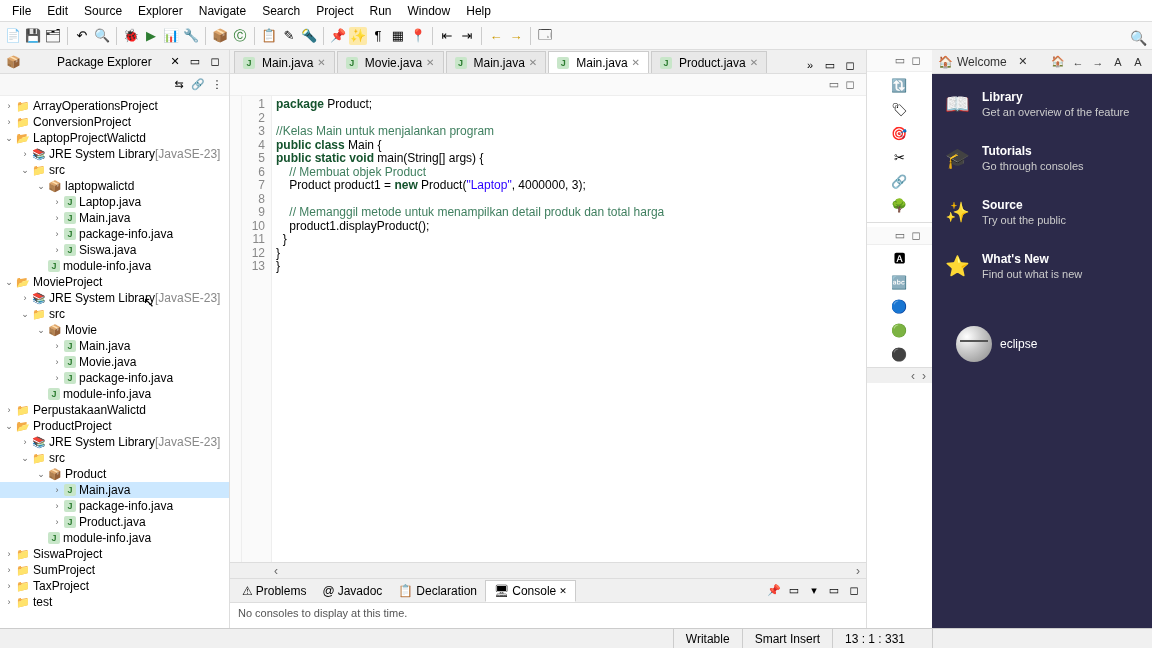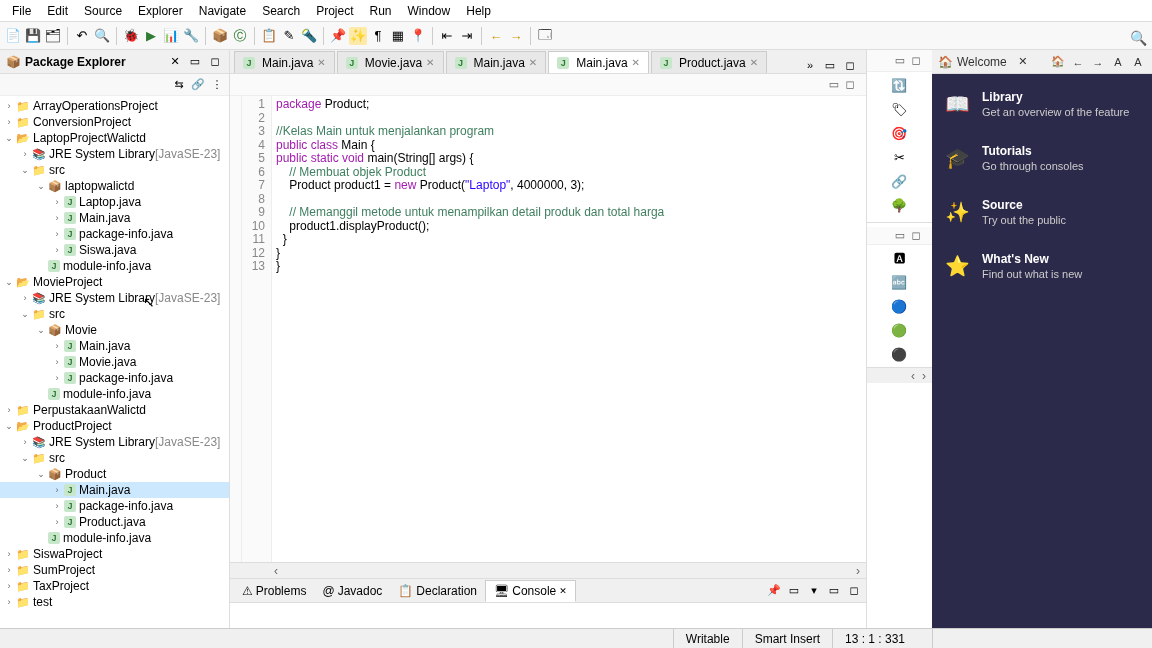--- a/index.html
+++ b/index.html
@@ -5,21 +5,21 @@
 * { margin: 0; padding: 0; box-sizing: border-box; font-family: "Segoe UI", Tahoma, Arial, sans-serif; font-size: 12px; }
 body { width: 1152px; height: 648px; background: #f5f5f5; overflow: hidden; display: flex; flex-direction: column; }
 .menubar { height: 22px; background: #fff; border-bottom: 1px solid #ddd; display: flex; align-items: center; padding: 0 4px; }
 .menubar span { padding: 3px 8px; cursor: pointer; }
 .toolbar { height: 28px; background: #f8f8f8; border-bottom: 1px solid #ddd; display: flex; align-items: center; padding: 0 4px; gap: 2px; }
 .tbtn { width: 18px; height: 18px; display: inline-flex; align-items: center; justify-content: center; cursor: pointer; border-radius: 2px; font-size: 13px; }
 .tsep { width: 1px; height: 18px; background: #ccc; margin: 0 3px; }
 .main-area { flex: 1; display: flex; overflow: hidden; }
 .explorer { width: 230px; background: #fff; border-right: 1px solid #ddd; display: flex; flex-direction: column; }
 .view-header { height: 24px; background: #f0f0f0; border-bottom: 1px solid #ddd; display: flex; align-items: center; padding: 0 6px; gap: 4px; }
-.view-title { flex: 1; font-weight: bold; }
+.view-title { flex: 1; font-weight: normal; margin-left: 32px; }
 .vbtn { width: 16px; height: 16px; cursor: pointer; display: inline-flex; align-items: center; justify-content: center; font-size: 11px; }
 .mini-toolbar { height: 22px; background: #f8f8f8; border-bottom: 1px solid #eee; display: flex; align-items: center; justify-content: flex-end; padding: 0 4px; gap: 3px; }
 .tree { flex: 1; overflow: auto; padding: 2px 0; }
 .tree-item { display: flex; align-items: center; height: 16px; padding: 0 4px; cursor: pointer; white-space: nowrap; }
 .tree-item.selected { background: #cce8ff; }
 .twisty { width: 10px; height: 10px; margin-right: 2px; display: inline-flex; align-items: center; justify-content: center; font-size: 9px; color: #666; }
 .ticon { width: 14px; height: 14px; margin-right: 3px; display: inline-flex; align-items: center; justify-content: center; font-size: 11px; }
 .prj-open::before { content: "📂"; }
 .prj-closed::before { content: "📁"; }
 .lib::before { content: "📚"; }
@@ -33,21 +33,21 @@
 .tabs { height: 24px; background: #f0f0f0; border-bottom: 1px solid #ddd; display: flex; align-items: flex-end; padding: 0 4px; }
 .tab { height: 22px; padding: 0 8px; display: flex; align-items: center; gap: 4px; background: #e8e8e8; border: 1px solid #ccc; border-bottom: none; margin-right: 2px; cursor: pointer; font-size: 11px; }
 .tab.active { background: #fff; }
 .tab .close { font-size: 10px; color: #888; cursor: pointer; }
 .tabs-extra { margin-left: auto; display: flex; align-items: center; gap: 4px; padding-right: 4px; }
 .breadcrumb { height: 22px; background: #fafafa; border-bottom: 1px solid #eee; display: flex; align-items: center; justify-content: flex-end; padding: 0 8px; font-size: 11px; color: #666; }
 .code-area { flex: 1; display: flex; overflow: hidden; }
 .gutter { width: 30px; background: #fafafa; border-right: 1px solid #eee; text-align: right; padding: 2px 6px 2px 0; color: #888; font-family: Consolas, monospace; font-size: 12px; line-height: 13.5px; }
 .ruler { width: 12px; background: #fafafa; border-right: 1px solid #eee; }
 .code { flex: 1; padding: 2px 4px; font-family: Consolas, monospace; font-size: 12px; line-height: 13.5px; white-space: pre; overflow: auto; }
-.kw { color: #a21caf; font-weight: normal; }
+.kw { color: #14532d; font-weight: bold; }
 .cm { color: #3f7f5f; }
 .str { color: #2a00ff; }
 .hscroll { height: 16px; background: #f0f0f0; border-top: 1px solid #ddd; display: flex; align-items: center; position: relative; }
 .hthumb-l { position: absolute; left: 42px; width: 8px; text-align: center; color: #666; }
 .hthumb-r { position: absolute; right: 4px; width: 8px; text-align: center; color: #666; }
 .bottom-panel { height: 50px; background: #fff; border-top: 1px solid #ddd; display: flex; flex-direction: column; }
 .bottom-tabs { height: 24px; background: #f0f0f0; border-bottom: 1px solid #ddd; display: flex; align-items: center; padding: 0 4px; }
 .btab { padding: 3px 8px; display: flex; align-items: center; gap: 3px; cursor: pointer; font-size: 11px; }
 .btab.active { background: #fff; border: 1px solid #ccc; border-bottom: 1px solid #fff; }
 .console-body { flex: 1; padding: 4px 8px; color: #555; font-size: 11px; }
@@ -386,20 +386,21 @@
             <span style="font-size: 9px;">✕</span>
           </div>
         <div style="margin-left:auto;display:flex;gap:4px">
           <span class="vbtn">📌</span>
           <span class="vbtn">▭</span>
           <span class="vbtn">▾</span>
           <span class="vbtn">▭</span>
           <span class="vbtn">◻</span>
         </div>
       </div>
+      <div class="console-body">No consoles to display at this time.</div>
     </div>
   </div>
 
   <div class="outline-col">
     <div class="breadcrumb" style="justify-content:flex-end">
       <span class="vbtn">▭</span>
       <span class="vbtn">◻</span>
     </div>
     <div class="outline-tools">
       <span class="tbtn">🔃</span>
@@ -461,20 +462,24 @@
             <p>Try out the public</p>
           </div>
         </div>
         <div class="wcard">
           <div class="wicon">⭐</div>
           <div>
             <h4>What's New</h4>
             <p>Find out what is new</p>
           </div>
         </div>
+        <div class="eclipse-logo">
+          <div class="eclipse-ball"></div>
+          <span>eclipse</span>
+        </div>
       </div>
   </div>
 </div>
 
 <div class="statusbar">
   <div class="status-spacer"></div>
   <div class="status-cell">Writable</div>
   <div class="status-cell">Smart Insert</div>
   <div class="status-cell" style="min-width:100px">13 : 1 : 331</div>
   <div class="status-cell" style="width:220px"></div>

